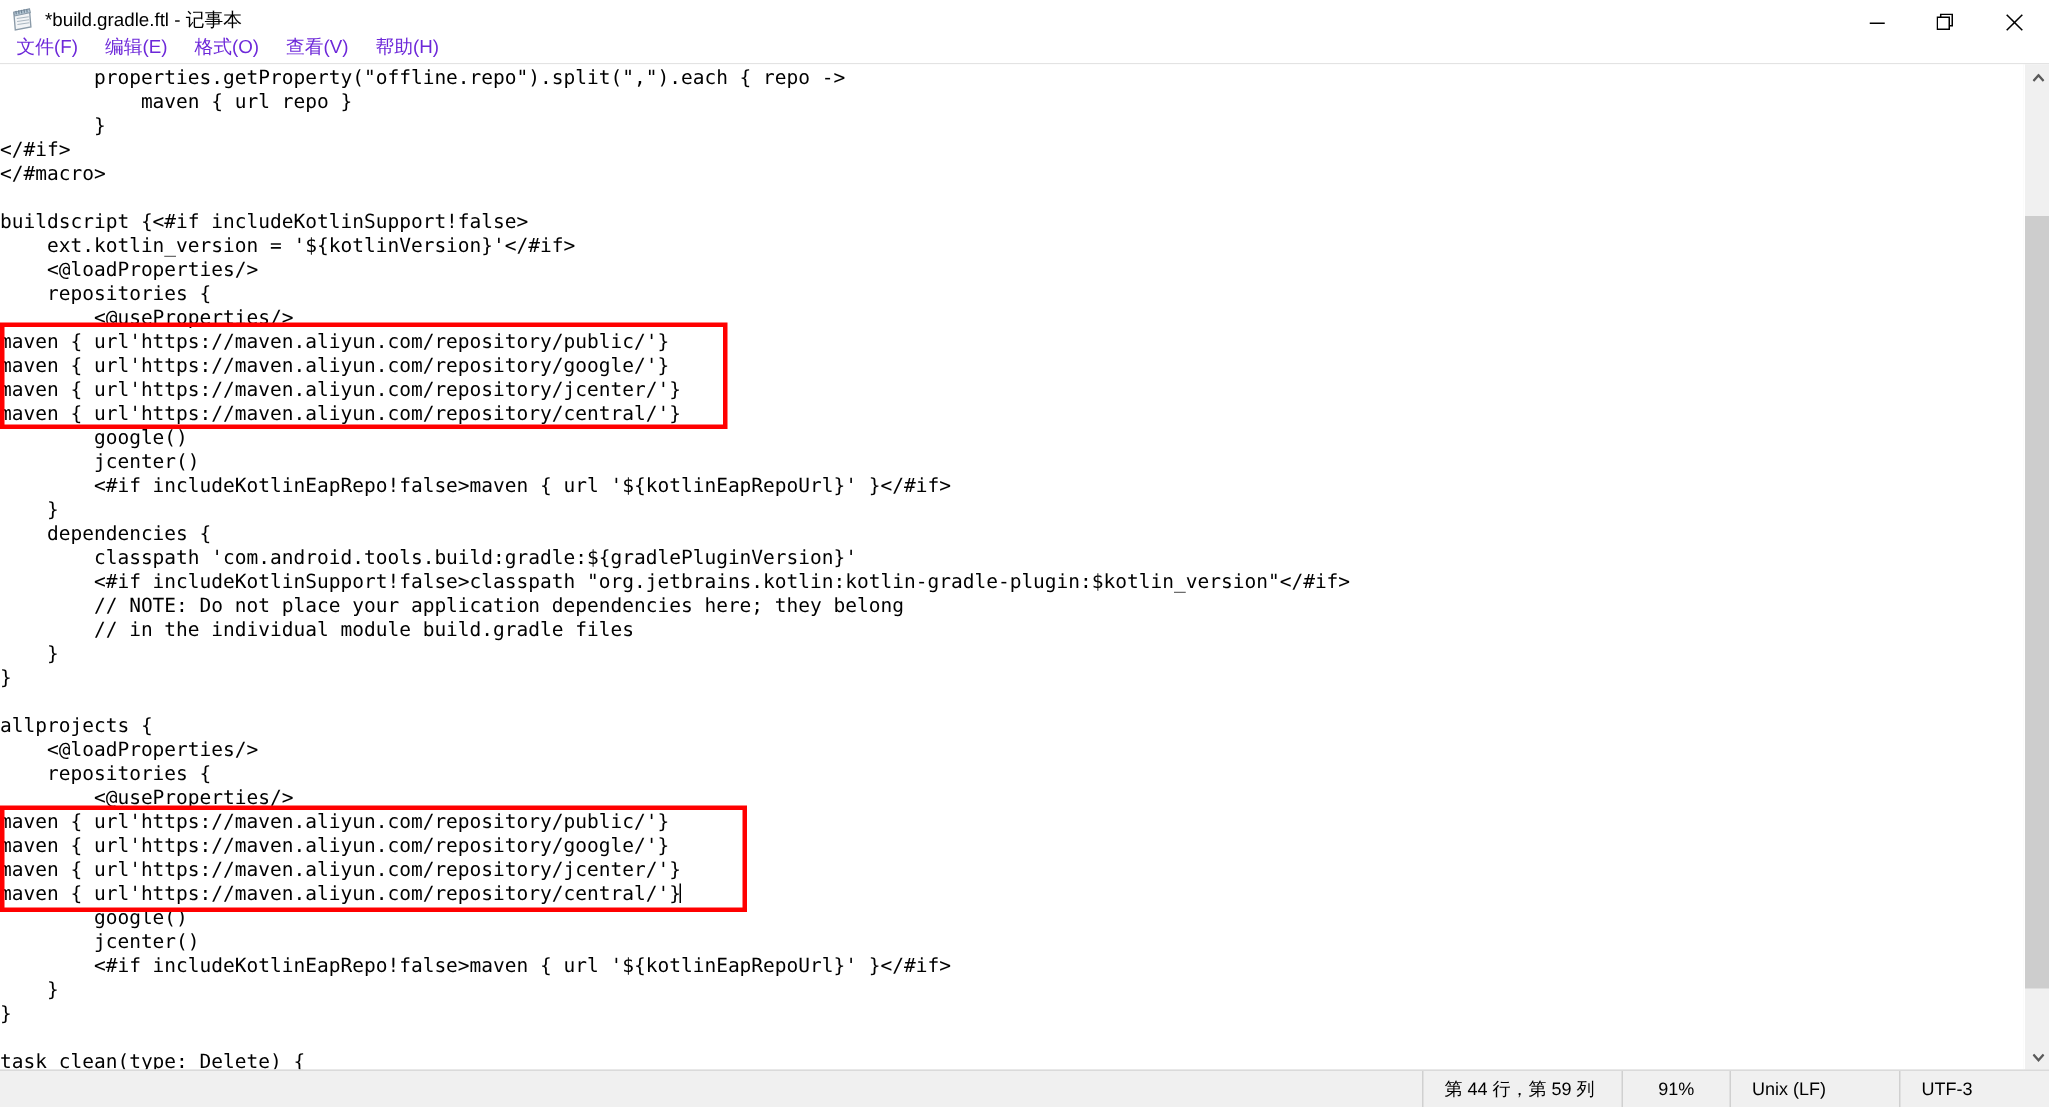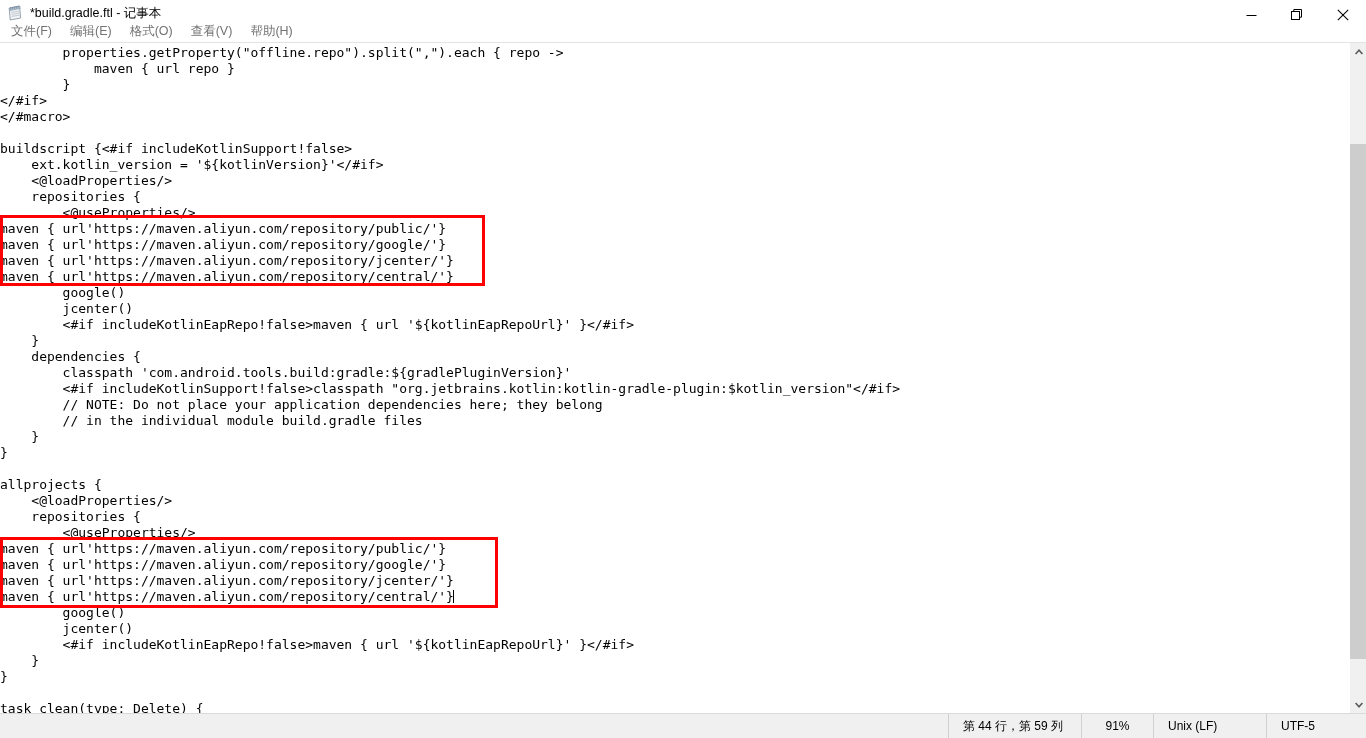--- a/index.html
+++ b/index.html
@@ -61,21 +61,21 @@
     height: 21px;
     background: #ffffff;
     display: flex;
     align-items: center;
     padding-left: 2px;
     flex: 0 0 auto;
     border-bottom: 1px solid #e3e3e3;
   }
   .menu-item {
     font-size: 12.5px;
-    color: #737373;
+    color: #6d28d9;
     padding: 2px 9px 3px 9px;
     white-space: nowrap;
     line-height: 15px;
   }
 
   
   .editor-wrap {
     flex: 1 1 auto;
     position: relative;
     display: flex;
@@ -264,16 +264,16 @@
           </svg>
       </div>
     </div>
   </div>
 
   <div class="statusbar">
     <div class="status-spacer"></div>
     <div class="status-cell pos">第 44 行，第 59 列</div>
     <div class="status-cell zoom">91%</div>
     <div class="status-cell eol">Unix (LF)</div>
-    <div class="status-cell enc">UTF-5</div>
+    <div class="status-cell enc">UTF-3</div>
   </div>
 
 </div>
 
 </body></html>

